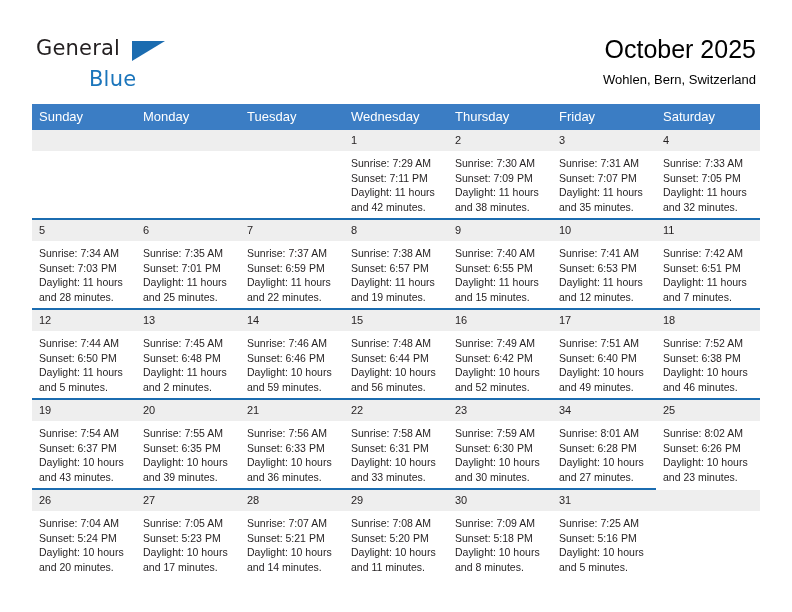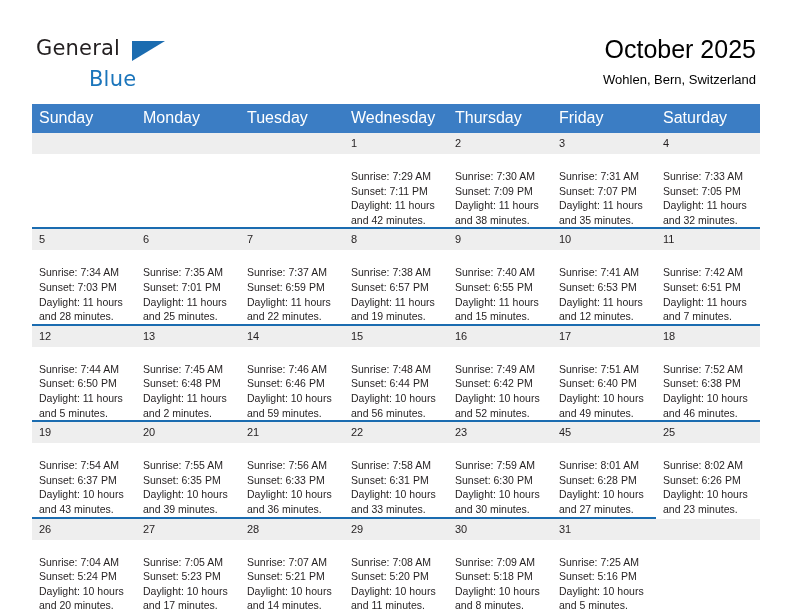--- a/index.html
+++ b/index.html
@@ -93,21 +93,21 @@
     position: absolute;
     left: 32px;
     top: 104px;
     width: 728px;
     border-collapse: collapse;
     table-layout: fixed;
   }
   .calendar th {
     background: #3b7dc4;
     color: #ffffff;
-    font-size: 16px;
+    font-size: 13px;
     font-weight: 400;
     text-align: left;
     padding: 5px 0 6px 7px;
     height: 12px;
     border: none;
   }
   .calendar td {
     vertical-align: top;
     padding: 0;
     border: none;
@@ -128,21 +128,21 @@
     color: #231f20;
     padding: 4px 0 5px 7px;
     line-height: 12px;
     min-height: 12px;
   }
   .daynum.blank {
     background: #eeeeee;
     color: transparent;
   }
   .info {
-    padding: 15px 6px 0 7px;
+    padding: 5px 6px 0 7px;
     font-size: 10.5px;
     line-height: 14.6px;
     color: #231f20;
   }
   .info div {
     white-space: nowrap;
   }
 </style>
 </head>
 <body>
@@ -394,21 +394,21 @@
           <td>
             <div class="daynum">23</div>
             <div class="info">
               <div>Sunrise: 7:59 AM</div>
               <div>Sunset: 6:30 PM</div>
               <div>Daylight: 10 hours</div>
               <div>and 30 minutes.</div>
             </div>
           </td>
           <td>
-            <div class="daynum">45</div>
+            <div class="daynum">34</div>
             <div class="info">
               <div>Sunrise: 8:01 AM</div>
               <div>Sunset: 6:28 PM</div>
               <div>Daylight: 10 hours</div>
               <div>and 27 minutes.</div>
             </div>
           </td>
           <td>
             <div class="daynum">25</div>
             <div class="info">

